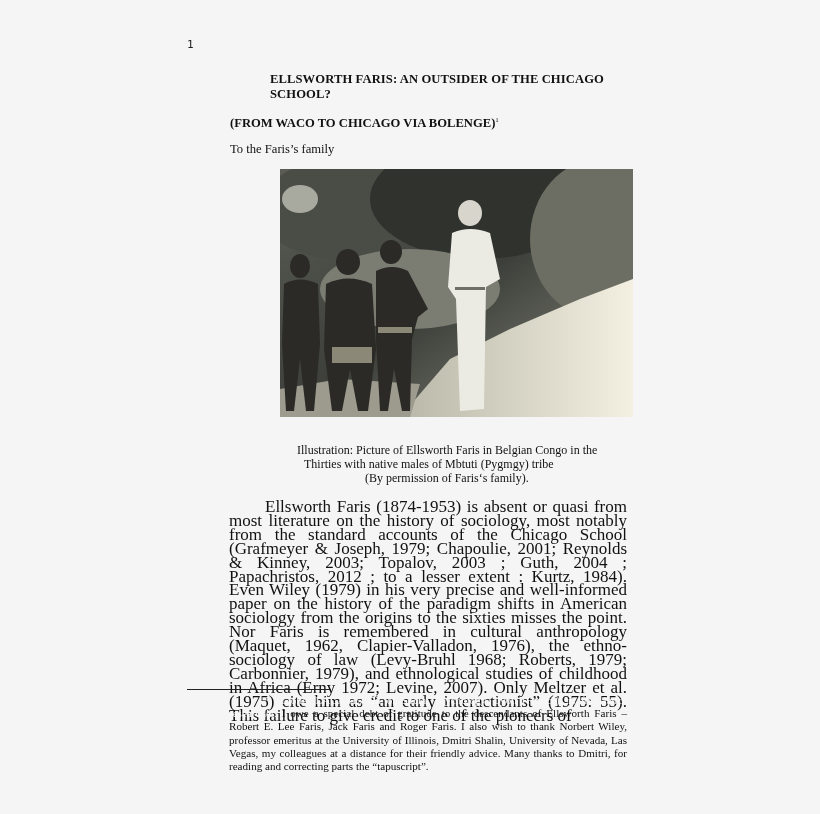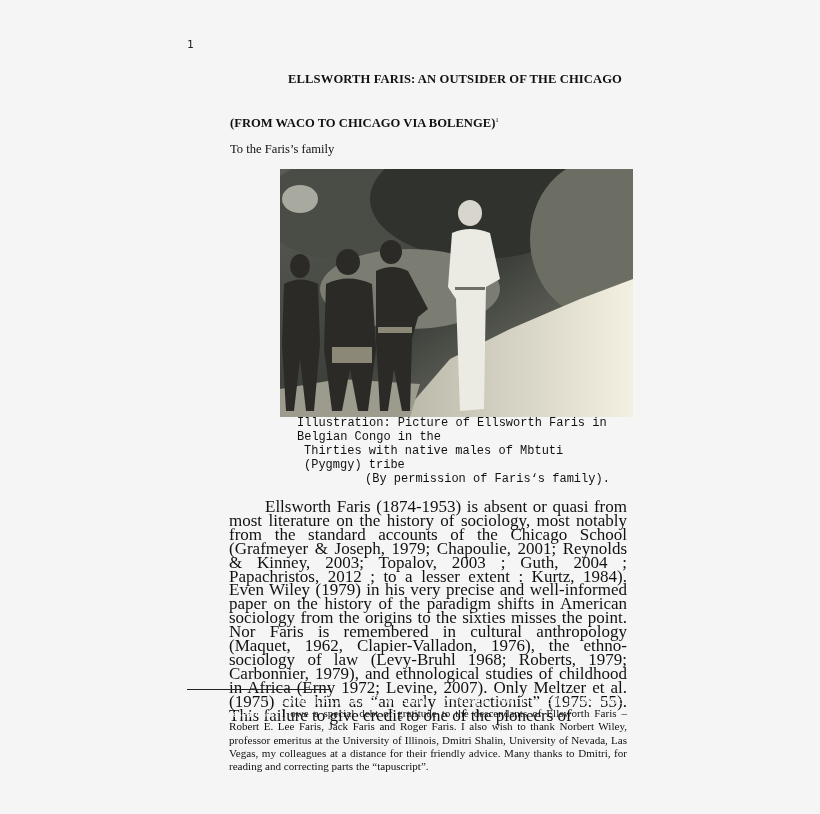--- a/index.html
+++ b/index.html
@@ -11,41 +11,41 @@
     font-family: "Liberation Serif", "DejaVu Serif", serif;
     color: #111;
   }
   .page-number {
     position: absolute; left: 187px; top: 38px;
     font-family: "DejaVu Sans Mono", "Liberation Mono", monospace;
     font-size: 11px; color: #222;
   }
   .title {
     position: absolute; left: 270px; width: 352px; top: 72px;
-    text-align: right; font-weight: bold; font-size: 12.6px; line-height: 15px;
+    text-align: left; font-weight: bold; font-size: 12.6px; line-height: 15px;
     letter-spacing: 0.1px;
   }
   .subtitle {
     position: absolute; left: 230px; width: 400px; top: 113px;
     text-align: left; font-weight: bold; font-size: 12.6px; line-height: 15px;
   }
   .subtitle sup { font-size: 7px; font-weight: normal; vertical-align: 5px; }
   .dedication {
     position: absolute; left: 230px; width: 400px; top: 142px;
     text-align: left; font-size: 12.6px;
   }
   .photo {
     position: absolute; left: 280px; top: 169px; width: 353px; height: 248px;
     overflow: hidden;
     background: #6f7068;
   }
   .photo svg { display: block; }
   .caption {
-    position: absolute; left: 285px; width: 330px; top: 416px;
-    font-size: 12px; line-height: 14px; font-family: Liberation Mono, monospace;
+    position: absolute; left: 285px; width: 330px; top: 443px;
+    font-size: 12px; line-height: 14px;
   }
   .caption .l1 { display: block; text-align: left; padding-left: 12px; }
   .caption .l2 { display: block; text-align: left; padding-left: 19px; }
   .caption .l3 { display: block; text-align: left; padding-left: 80px; }
   .body-text {
     position: absolute; left: 229px; width: 398px; top: 500px;
     font-size: 17px; line-height: 13.9px; text-align: justify;
   }
   .body-text p { margin: 0; text-indent: 36px; }
   .fn-rule {
@@ -61,20 +61,21 @@
   }
   .footnote .hidden-text { color: #f8f8f8; }
 </style>
 </head>
 <body>
 
 <div class="page-number">1</div>
 
 <div class="title">
   <div>ELLSWORTH FARIS: AN OUTSIDER OF THE CHICAGO</div>
+  <div>SCHOOL?</div>
 </div>
 
 <div class="subtitle">
   <span>(FROM WACO TO CHICAGO VIA BOLENGE)</span><sup>1</sup>
 </div>
 
 <div class="dedication">To the Faris’s family</div>
 
 <div class="photo" title="Black-and-white photograph of an older white-haired man in light clothing standing on a dirt path beside three young men, foliage in background">
   <svg width="353" height="248" viewBox="0 0 353 248" xmlns="http://www.w3.org/2000/svg">

